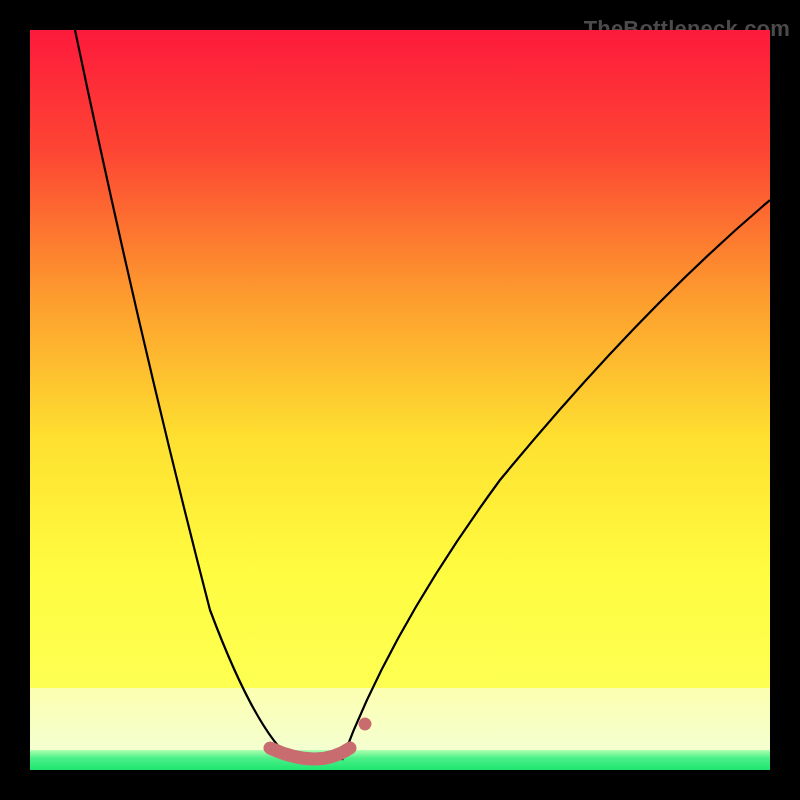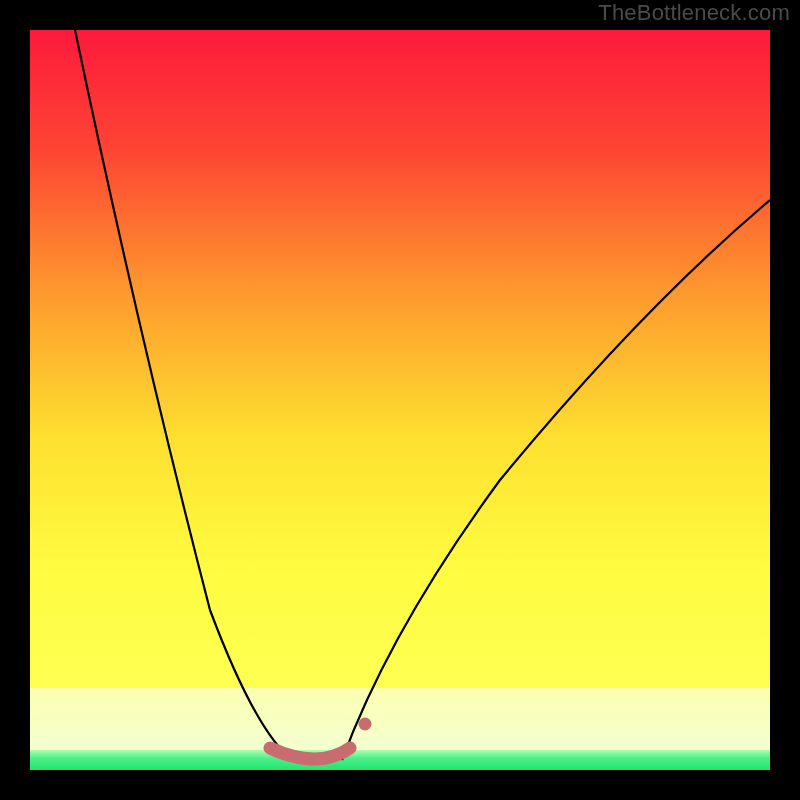--- a/index.html
+++ b/index.html
@@ -18,25 +18,25 @@
     width: 740px;
     height: 740px;
     overflow: hidden;
   }
   .gradient {
     position: absolute;
     inset: 0;
   }
   .watermark {
     position: absolute;
-    top: 0;
+    top: 16px;
     right: 10px;
     color: #4b4b4b;
     font-size: 22px;
-    font-weight: normal;
+    font-weight: bold;
     letter-spacing: 0.2px;
   }
   svg.curves {
     position: absolute;
     inset: 0;
     width: 740px;
     height: 740px;
   }
   .curve-line {
     fill: none;

